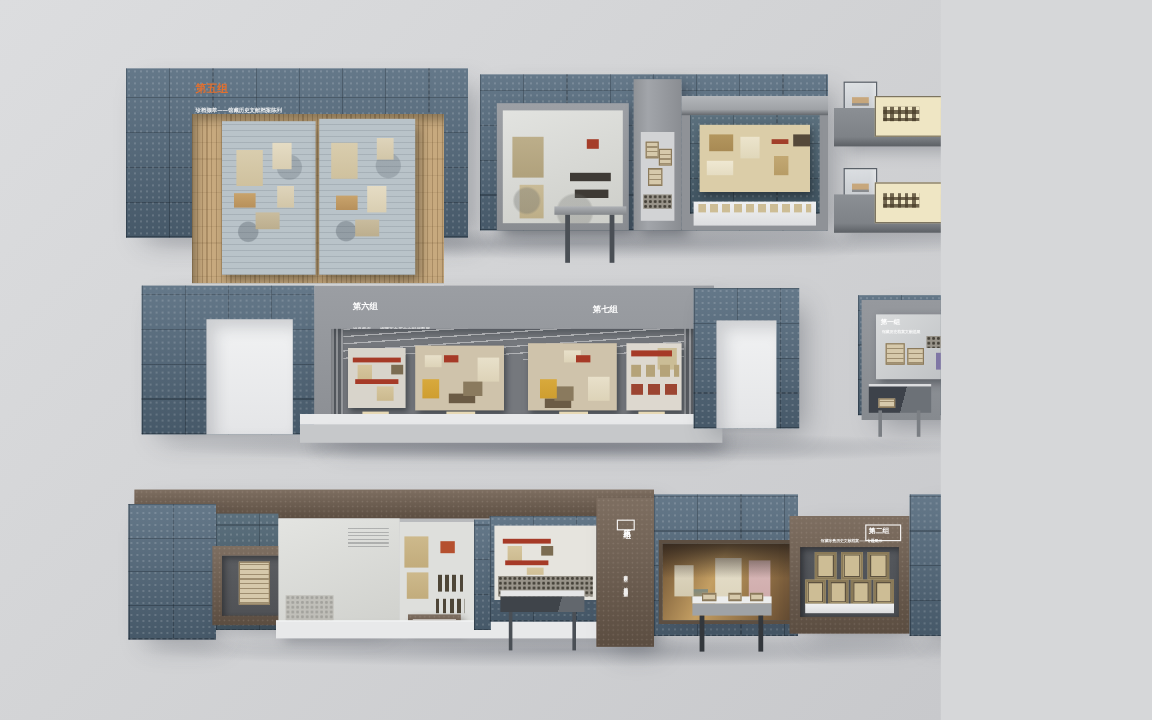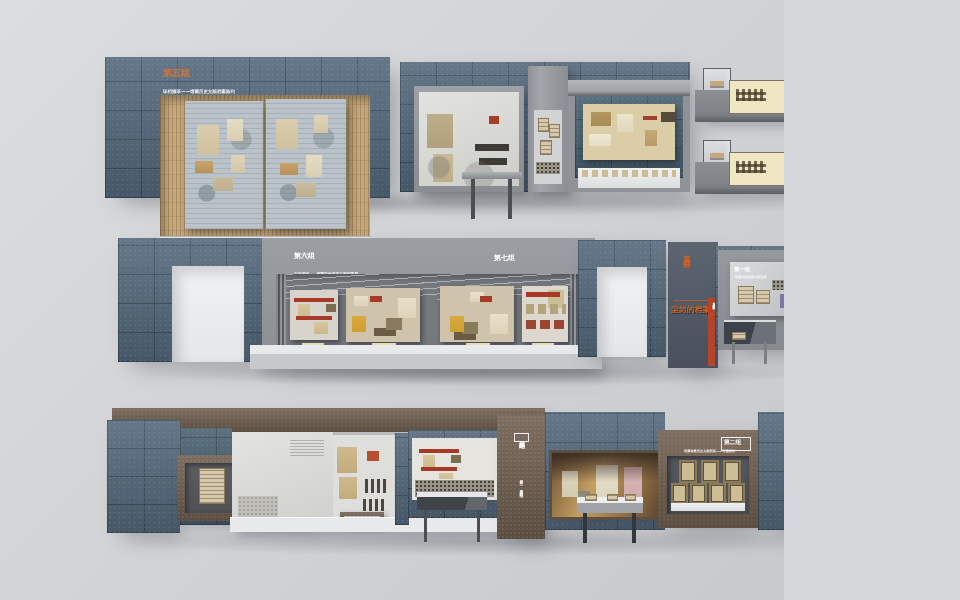--- a/index.html
+++ b/index.html
@@ -215,28 +215,20 @@
   </div>
   <div class="abs" style="left:250px;top:345px;width:352px;height:24px;">
     <div class="abs ledge-top" style="left:0;top:0;width:100%;height:9px;"></div>
     <div class="abs ledge-front" style="left:0;top:9px;width:100%;height:15px;box-shadow:6px 8px 12px -4px rgba(55,60,72,0.4);"></div>
   </div>
 
   <div class="abs tiles shadow" style="left:578px;top:240px;width:88px;height:117px;">
     <div class="abs door" style="left:19px;top:27px;width:50px;height:90px;"></div>
   </div>
 
-  <div class="abs dark-slate shadow" style="left:668px;top:242px;width:50px;height:126px;">
-    <div class="zh v" style="position:absolute;left:13px;top:8px;color:#d4641f;font-size:9px;transform:scale(0.8);transform-origin:50% 0;">第一部分</div>
-    <div class="abs" style="left:6px;top:58px;width:34px;height:1px;background:rgba(212,100,31,0.6);"></div>
-    <div class="zh" style="position:absolute;left:3px;top:63px;color:#d4641f;font-size:9px;transform:scale(0.88);transform-origin:0 0;text-shadow:1px 1px 0 rgba(0,0,0,0.5);">尘封的档案</div>
-    <div class="abs" style="right:3px;top:56px;width:7px;height:68px;background:#b8442a;">
-      <div class="zh v sc" style="position:absolute;left:1px;top:2px;font-size:8px;transform:scale(0.38);transform-origin:50% 0;letter-spacing:1px;">馆藏历史档案文献专题陈列</div>
-    </div>
-  </div>
 
   <div class="abs tiles" style="left:715px;top:246px;width:115px;height:100px;"></div>
   <div class="abs shadow" style="left:718px;top:250px;width:112px;height:100px;background:linear-gradient(180deg,#96999e,#868a8f);">
     <div class="abs clg-marble1" style="left:12px;top:12px;width:88px;height:54px;box-shadow:3px 3px 7px rgba(30,35,45,0.45);">
       <div class="zh" style="position:absolute;left:4px;top:4px;font-size:9px;transform:scale(0.6);transform-origin:0 0;">第一组</div>
       <div class="zh sc" style="position:absolute;left:5px;top:13px;font-size:8px;transform:scale(0.4);width:300%;opacity:0.85;">馆藏历史档案文献选展</div>
       <div class="abs minidoc" style="left:8px;top:24px;width:14px;height:16px;"></div>
       <div class="abs minidoc" style="left:26px;top:28px;width:12px;height:12px;"></div>
       <div class="abs" style="left:50px;top:32px;width:20px;height:14px;background:#7f76a5;"></div>
       <div class="abs clg-crowd" style="left:42px;top:18px;width:22px;height:10px;"></div>

